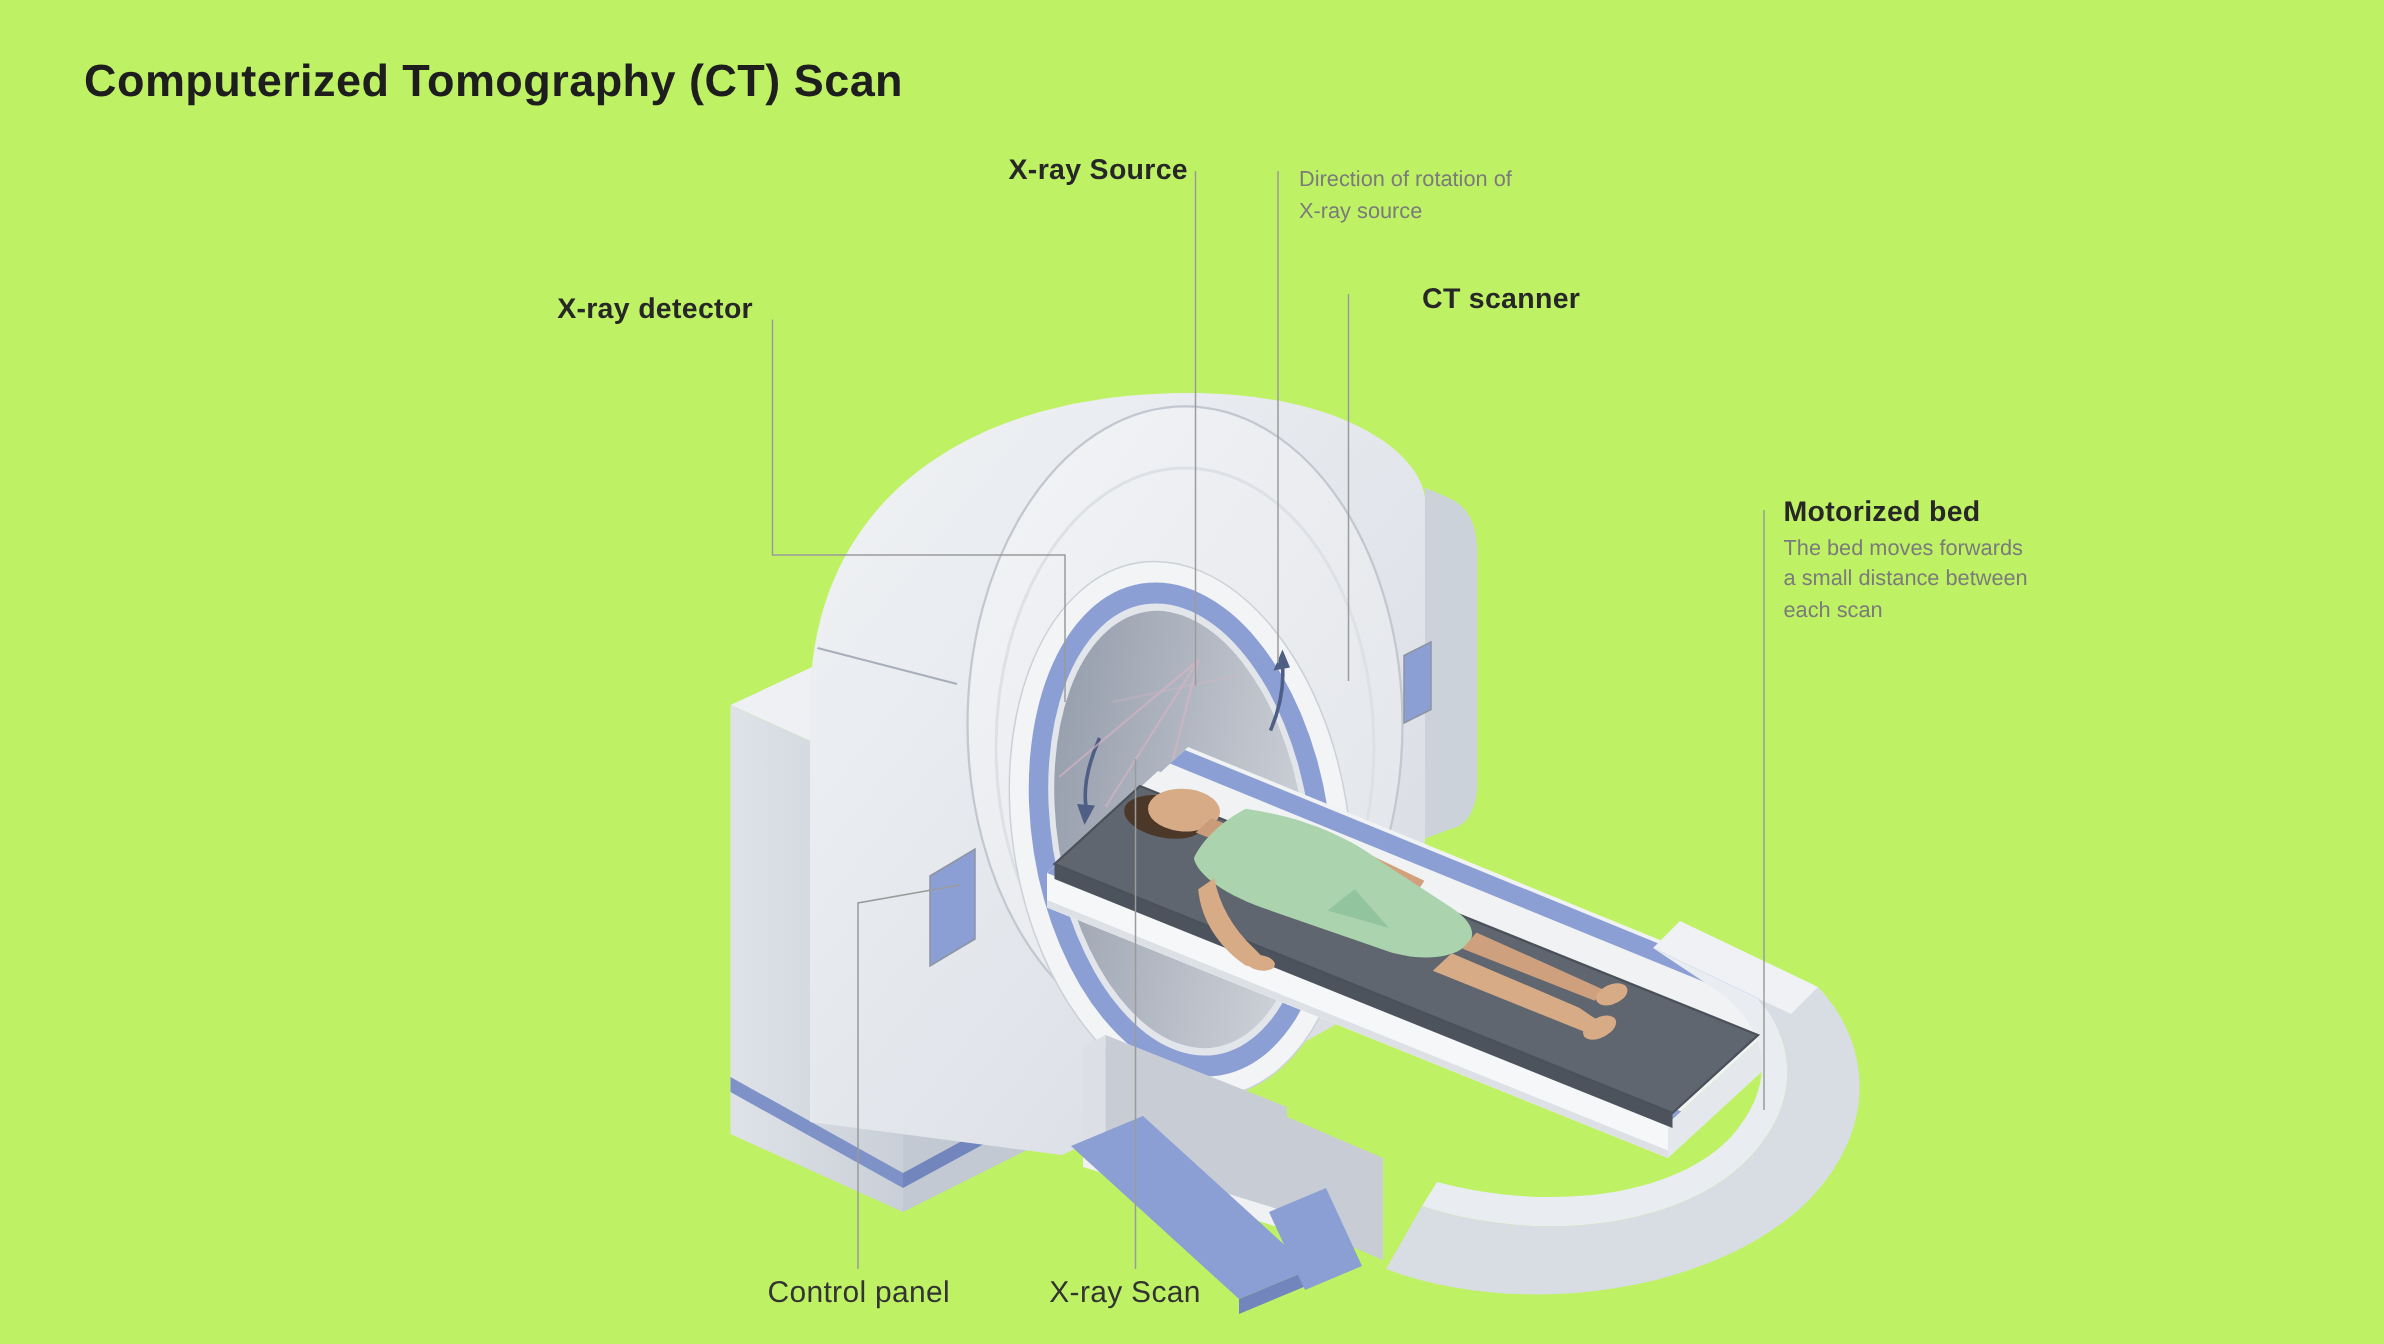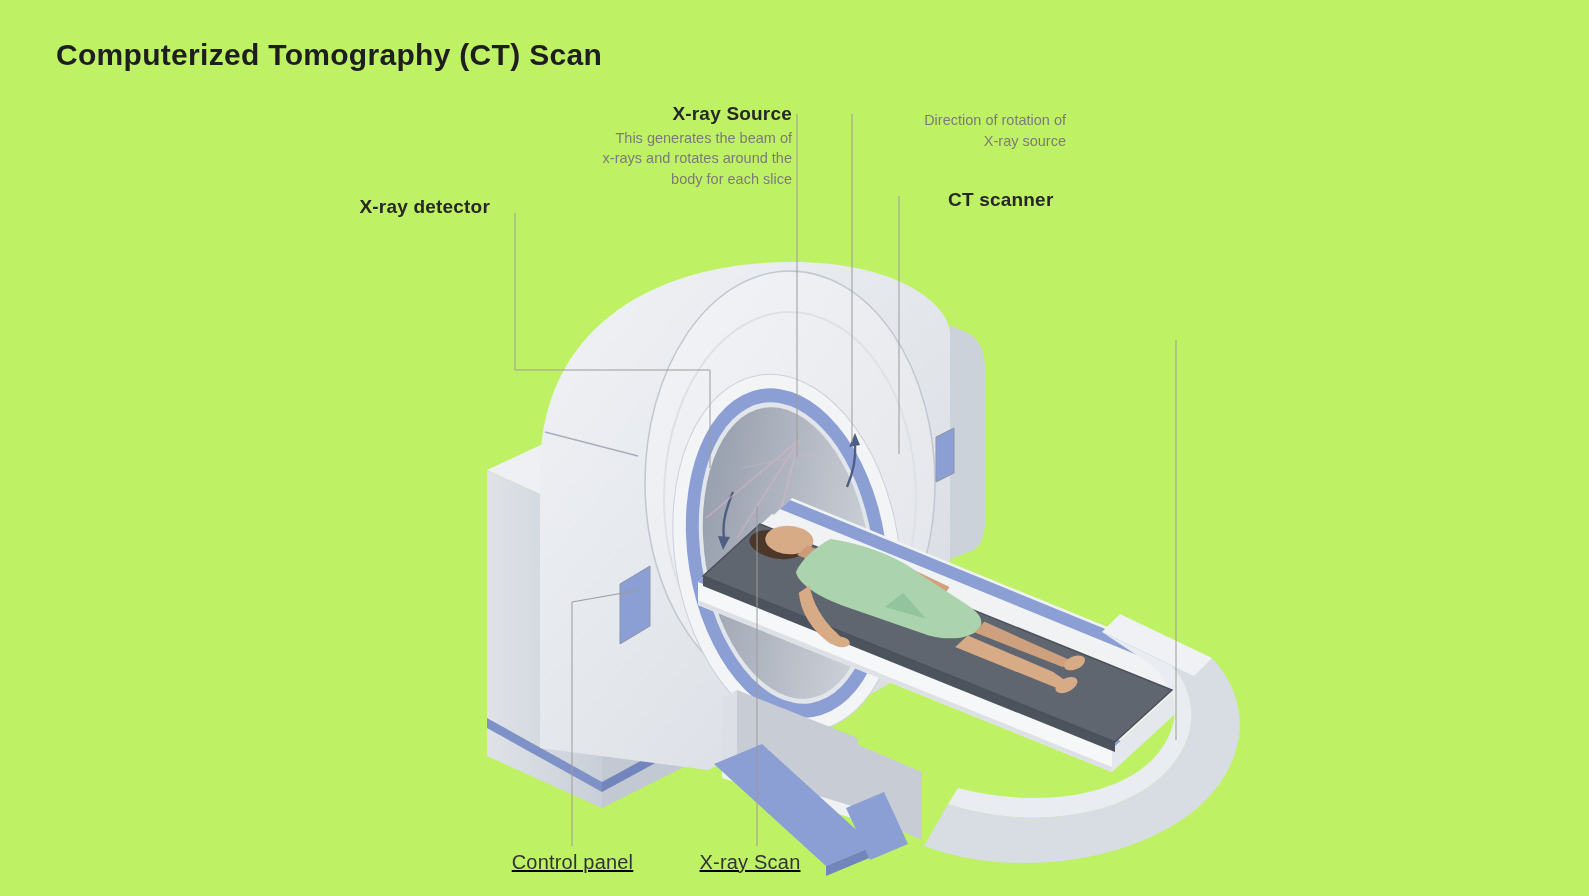--- a/index.html
+++ b/index.html
@@ -10,32 +10,32 @@
     font-family:"Liberation Sans", sans-serif;
     overflow:hidden;
   }
   .art{position:absolute;left:0;top:0;width:100%;height:100%;}
   .lbl{position:absolute;}
   .lbl-h{
     font-size:19px;font-weight:700;color:#272727;letter-spacing:.2px;line-height:1.15;
   }
   .lbl-d{
     font-size:14.5px;font-weight:400;color:#7b7b7b;line-height:1.42;
-    white-space:pre-line;margin-top:3px;text-align:right;
+    white-space:pre-line;margin-top:3px;
   }
   .ra{text-align:right;}
-  .ca{text-align:center;text-decoration:underline;}
+  .ca{text-align:center;}
   .page-title{
     position:absolute;left:56px;top:38px;
     font-size:30px;font-weight:700;color:#1e1e1e;letter-spacing:.3px;
   }
   .pos-source{left:555px;top:103px;width:237px;}
   .pos-rot{left:866px;top:110px;width:200px;}
   .pos-ct{left:948px;top:189px;width:235px;}
-  .pos-detector{left:254px;top:196px;width:236px;}
+  .pos-detector{left:266px;top:196px;width:236px;}
   .pos-bed{left:1189px;top:331px;width:210px;}
   .pos-control{left:470px;top:851px;width:205px;}
   .pos-beam{left:650px;top:851px;width:200px;}
 </style>
 </head>
 <body>
 
 <div class="canvas">
 
   <svg class="art" viewBox="0 0 1589 896" aria-hidden="true">
@@ -161,38 +161,41 @@
       <path d="M 1176,340 L 1176,740"></path>
       <path d="M 640,590 L 572,602 L 572,846"></path>
       <path d="M 757,506 L 757,846"></path>
     </g>
   </svg>
 
   <div class="page-title">Computerized Tomography (CT) Scan</div>
 
   <div class="lbl pos-source ra">
     <div class="lbl-h">X-ray Source</div>
-    <div class="lbl-d">This generates the beam of
-x-rays and rotates around the
-body for each slice</div>
   </div>
 
   <div class="lbl pos-rot">
     <div class="lbl-d" style="margin-top:0">Direction of rotation of
 X-ray source</div>
   </div>
 
   <div class="lbl pos-ct">
     <div class="lbl-h">CT scanner</div>
   </div>
 
   <div class="lbl pos-detector ra">
     <div class="lbl-h">X-ray detector</div>
   </div>
 
+  <div class="lbl pos-bed">
+    <div class="lbl-h">Motorized bed</div>
+    <div class="lbl-d">The bed moves forwards
+a small distance between
+each scan</div>
+  </div>
 
   <div class="lbl pos-control ca">
     <div class="lbl-h" style="font-weight:400;font-size:20px;color:#333;">Control panel</div>
   </div>
 
   <div class="lbl pos-beam ca">
     <div class="lbl-h" style="font-weight:400;font-size:20px;color:#333;">X-ray Scan</div>
   </div>
 
 </div>

